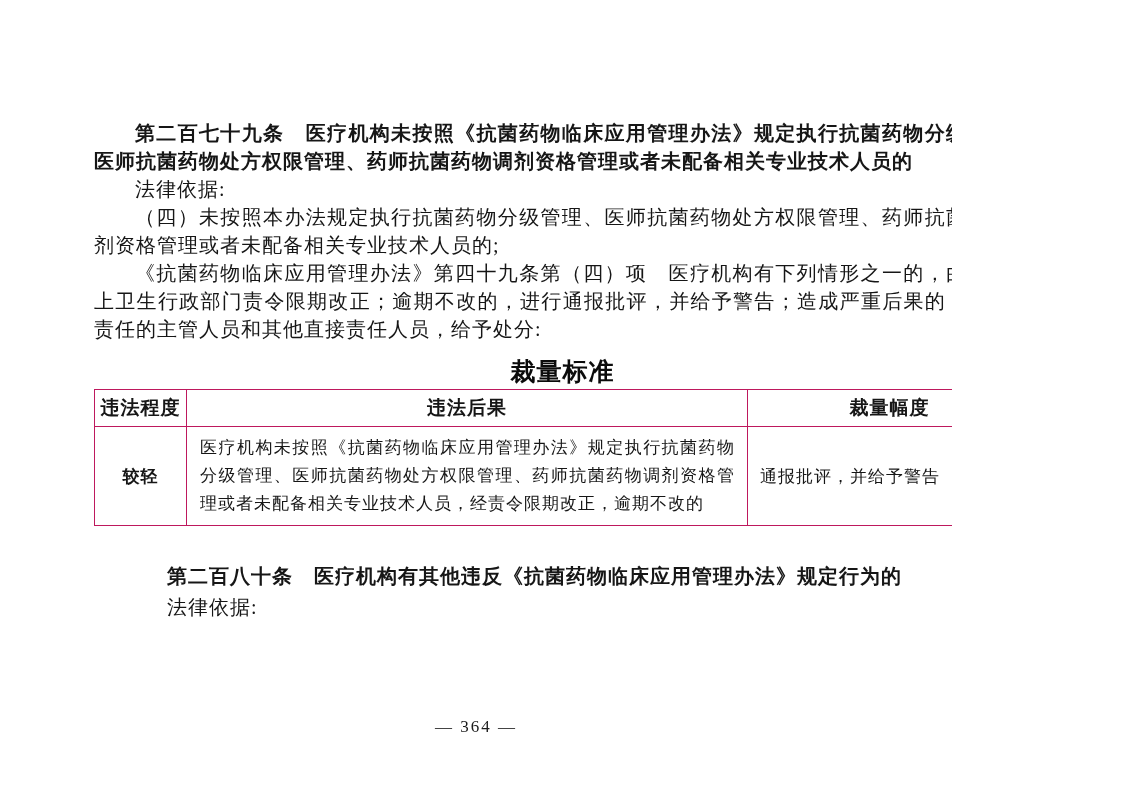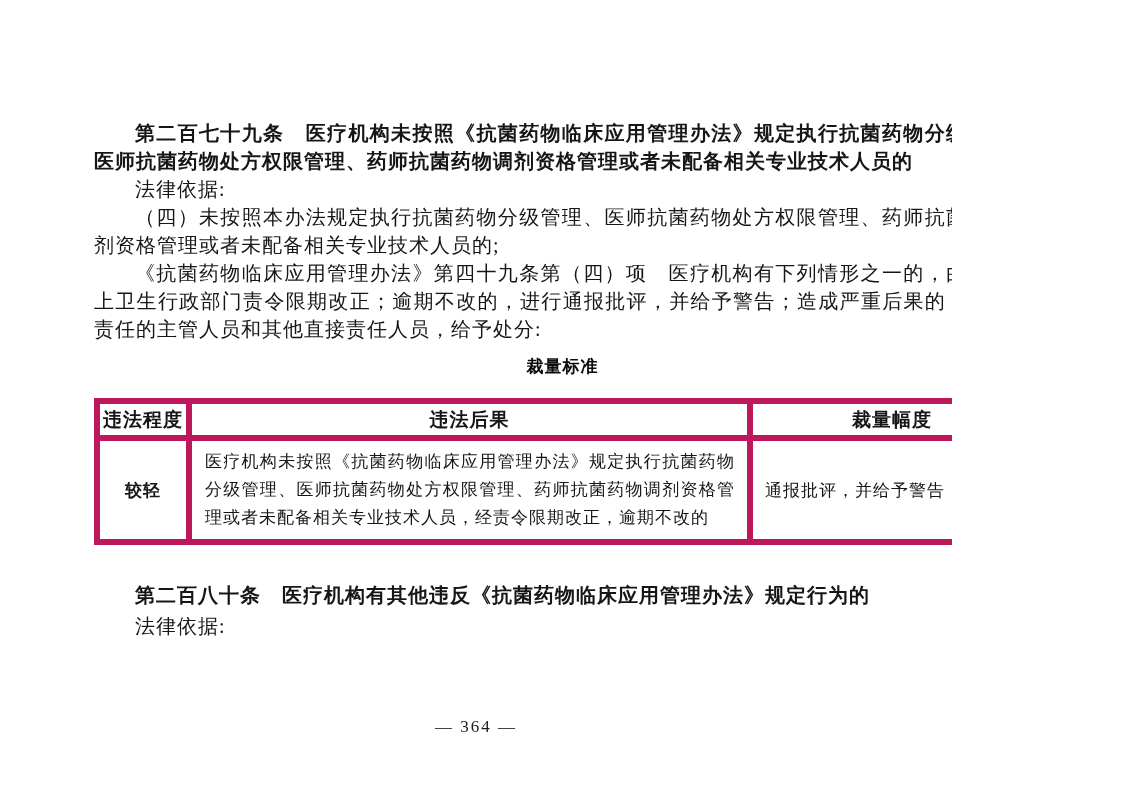--- a/index.html
+++ b/index.html
@@ -20,40 +20,40 @@
     width: 937px;
   }
   .para {
     font-size: 20px;
     line-height: 28px;
     text-align: justify;
     text-indent: 41px;
     letter-spacing: 1px;
   }
   .heading { font-weight: bold; }
-  .sec2 .para { line-height: 31px; }
+  .sec2 .para { line-height: 31px; margin-left: 32px; }
   .sec2 { margin-top: 35px; }
   .table-title {
     margin-top: 12px;
-    margin-bottom: 20px;
+    margin-bottom: 1px;
     text-align: center;
     font-family: "Liberation Sans", sans-serif;
     font-weight: bold;
-    font-size: 17px;
+    font-size: 25px;
     color: #0b0b0b;
     letter-spacing: 1px;
   }
   table.discretion {
     width: 100%;
     border-collapse: collapse;
     table-layout: fixed;
     border: 1.5px solid #000;
   }
   table.discretion th, table.discretion td {
-    border: 6px solid #be185d;
+    border: 1px solid #be185d;
     vertical-align: middle;
   }
   table.discretion th {
     font-family: "Liberation Sans", sans-serif;
     font-weight: bold;
     font-size: 19px;
     height: 37px;
     text-align: center;
     letter-spacing: 1px;
   }

